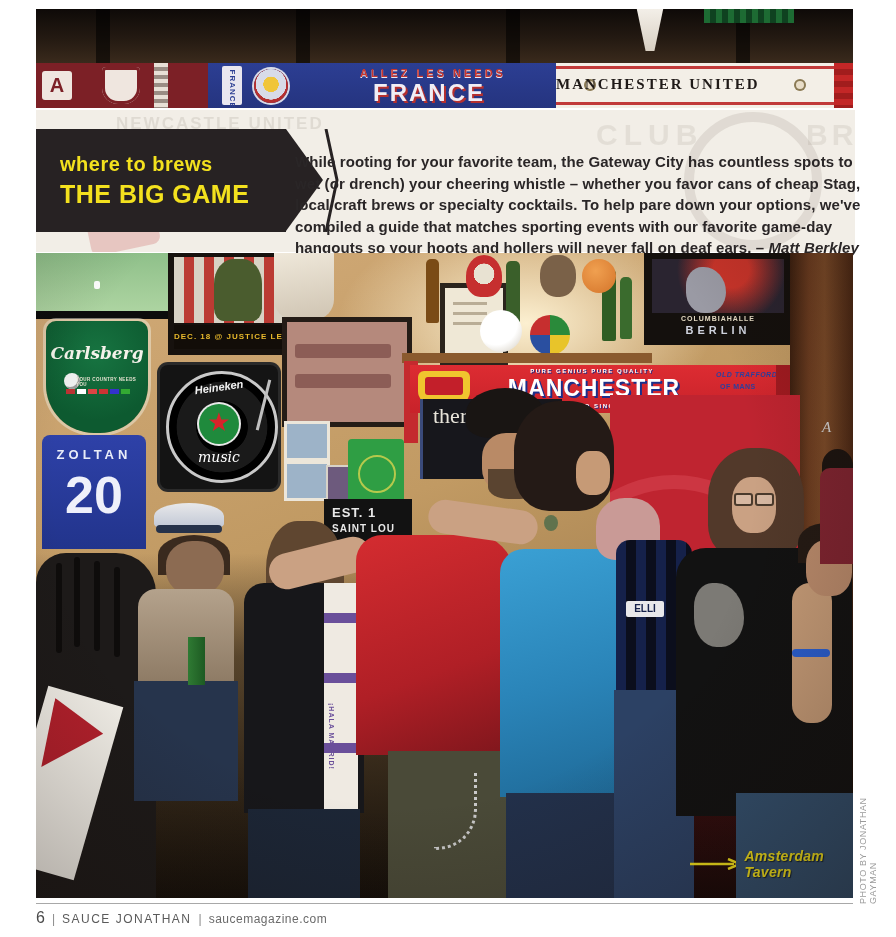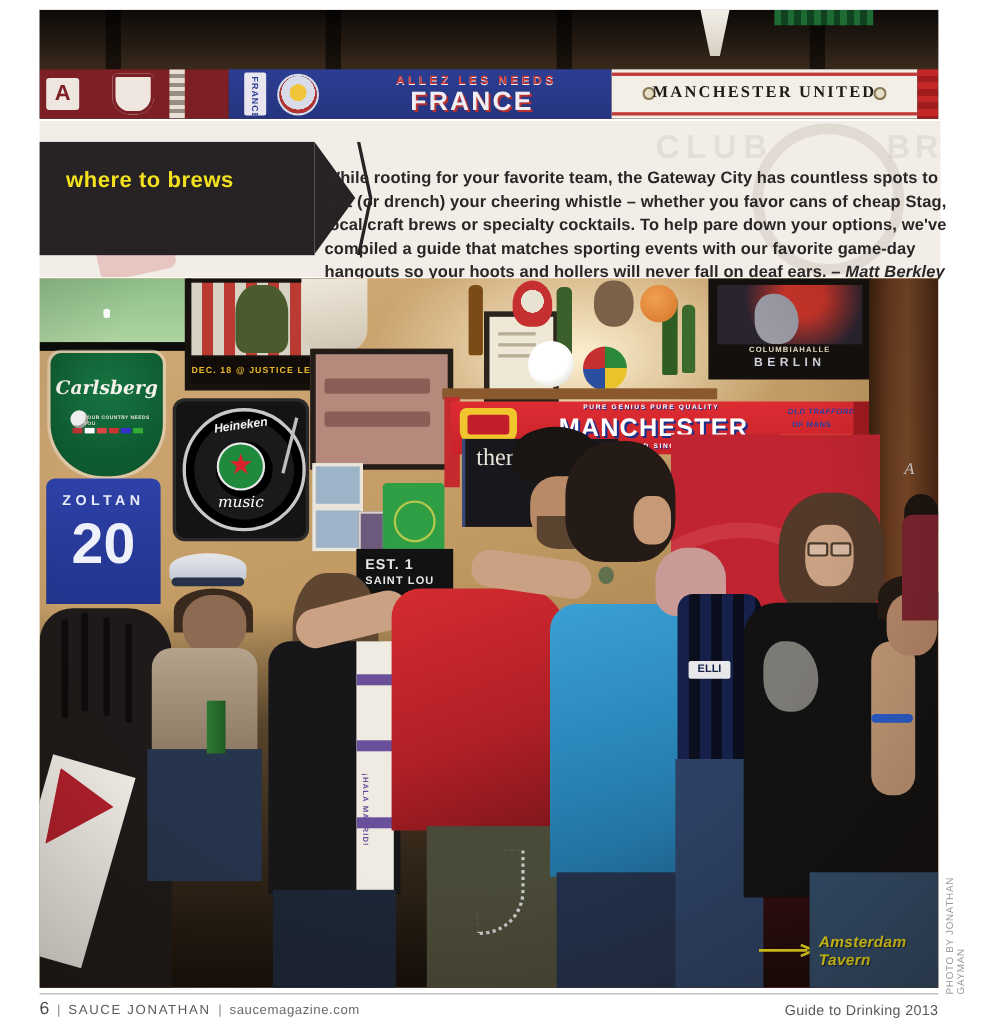--- a/index.html
+++ b/index.html
@@ -28,21 +28,21 @@
     font-size:8px;font-weight:bold;color:#2c3e93;letter-spacing:1px;white-space:nowrap;}
   .fr-crest{left:46px;top:6px;width:34px;height:34px;border-radius:50%;
     background:radial-gradient(circle at 50% 45%,#f0c53a 0 30%,#d8dbe8 31% 60%,#b5302f 61% 100%);
     box-shadow:0 0 0 2px #d8dbe8;}
   .fr-allez{left:110px;top:4px;width:230px;text-align:center;color:#c8362f;font-weight:bold;
     font-size:11px;letter-spacing:3px;text-shadow:0 1px 0 #e8e8f2;}
   .fr-big{left:96px;top:16px;width:250px;text-align:center;color:#f0eef5;font-weight:800;
     font-size:24px;letter-spacing:2px;text-shadow:2px 2px 0 #b5302f;}
   .scarf-manu{left:520px;top:0;width:278px;height:45px;background:#f3efe7;overflow:hidden;}
   .manu-stripe{left:0;width:100%;height:3px;background:#c13a3a;}
-  .manu-text{left:0;top:13px;width:100%;text-align:center;color:#1f1a18;font-weight:bold;
+  .manu-text{left:0;top:13px;width:100%;text-align:left;color:#1f1a18;font-weight:bold;
     font-family:"Liberation Serif",serif;font-size:15px;letter-spacing:2px;}
   .manu-dot{top:16px;width:12px;height:12px;border-radius:50%;background:#e8ddc8;box-shadow:inset 0 0 0 2px #8a7a55;}
   .scarf-redend{left:798px;top:0;width:19px;height:45px;background:repeating-linear-gradient(180deg,#c32727 0 6px,#a11d1d 6px 12px);}
 
   
   .ghost-band{left:36px;top:110px;width:819px;height:142px;background:#f2eee7;overflow:hidden;}
   .ghost{color:#8d8678;opacity:.18;font-weight:800;}
   .ghost-newcastle{left:80px;top:4px;font-size:17px;letter-spacing:2px;}
   .ghost-club{left:560px;top:8px;font-size:30px;letter-spacing:6px;opacity:.14;}
   .ghost-circle{left:648px;top:2px;width:118px;height:118px;border-radius:50%;
@@ -262,33 +262,35 @@
         <div class="abs manu-stripe" style="top:39px"></div>
         <div class="abs manu-dot" style="left:28px"></div>
         <div class="abs manu-text">MANCHESTER UNITED</div>
         <div class="abs manu-dot" style="left:238px"></div>
       </div>
       <div class="abs scarf-redend"></div>
     </div>
   </div>
 
   <div class="abs ghost-band">
+    <div class="abs ghost ghost-newcastle">NEWCASTLE UNITED</div>
     <div class="abs ghost ghost-club">CLUB</div>
     <div class="abs ghost-circle"></div>
     <div class="abs ghost ghost-brugge">BRUGGE</div>
     <div class="abs ghost-bud"></div>
   </div>
 
   <div class="abs banner"></div>
   <div class="abs banner-tip"></div>
   <svg class="abs banner-chev" width="52" height="103">
     <polyline points="38,0 49,51 38,103" fill="none" stroke="#272223" stroke-width="3"></polyline>
   </svg>
   <div class="abs banner-inner">
     <div class="banner-line1">where to brews</div>
+    <div class="banner-line2">THE BIG GAME</div>
   </div>
 
   <p class="abs intro"><span>While rooting for your favorite team, the Gateway City has countless spots to wet (or drench) your cheering whistle – whether you favor cans of cheap Stag, local craft brews or specialty cocktails. To help pare down your options, we've compiled a guide that matches sporting events with our favorite game-day hangouts so your hoots and hollers will never fall on deaf ears. – </span><span class="byline">Matt Berkley</span></p>
 
   <div class="abs photo">
     <div class="abs tv">
         <div class="abs tv-player"></div>
       </div>
     <div class="abs poster-justice"></div>
     <div class="abs pj-art"></div>
@@ -454,15 +456,14 @@
   <div class="abs credit">PHOTO BY JONATHAN GAYMAN</div>
 
   <div class="abs footer-rule"></div>
   <div class="abs footer-left">
     <span class="footer-num">6</span>
     <span class="footer-sep">|</span>
     <span class="footer-mag">SAUCE JONATHAN</span>
     <span class="footer-sep">|</span>
     <span class="footer-site">saucemagazine.com</span>
   </div>
-  <div class="abs footer-right">Guide to Drinking 2013</div>
 
 </div>
 
 </body></html>

